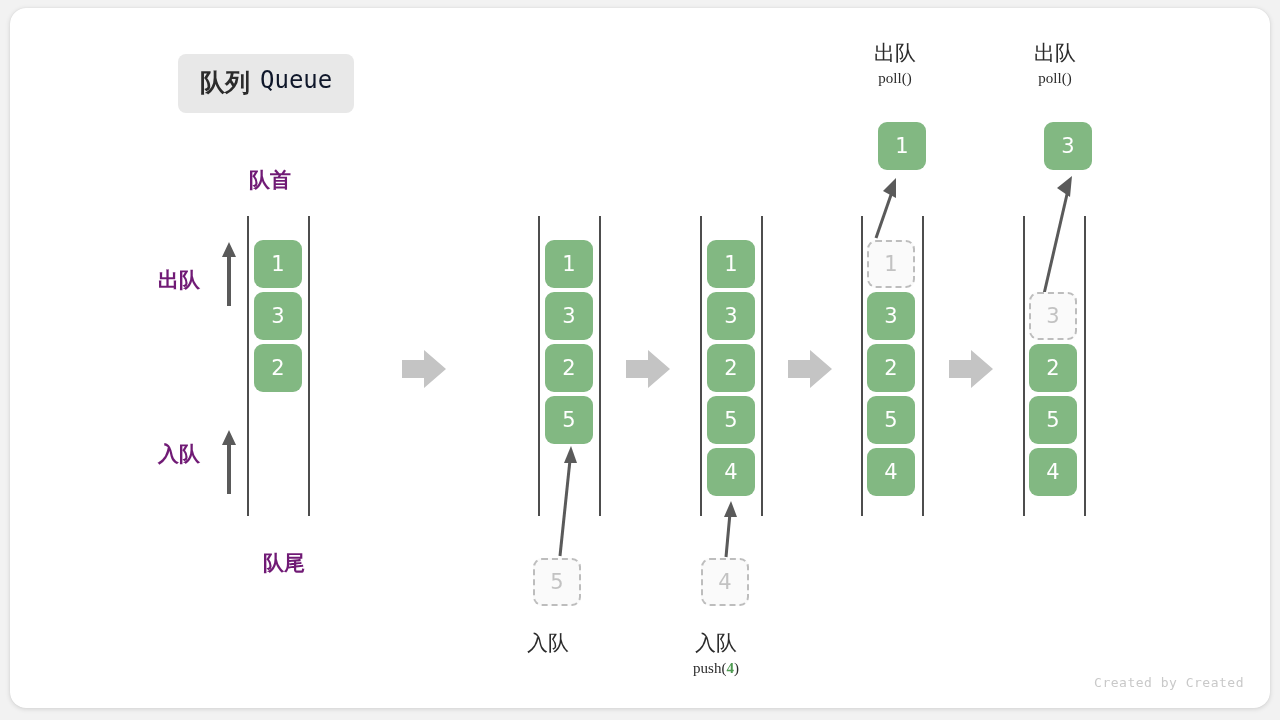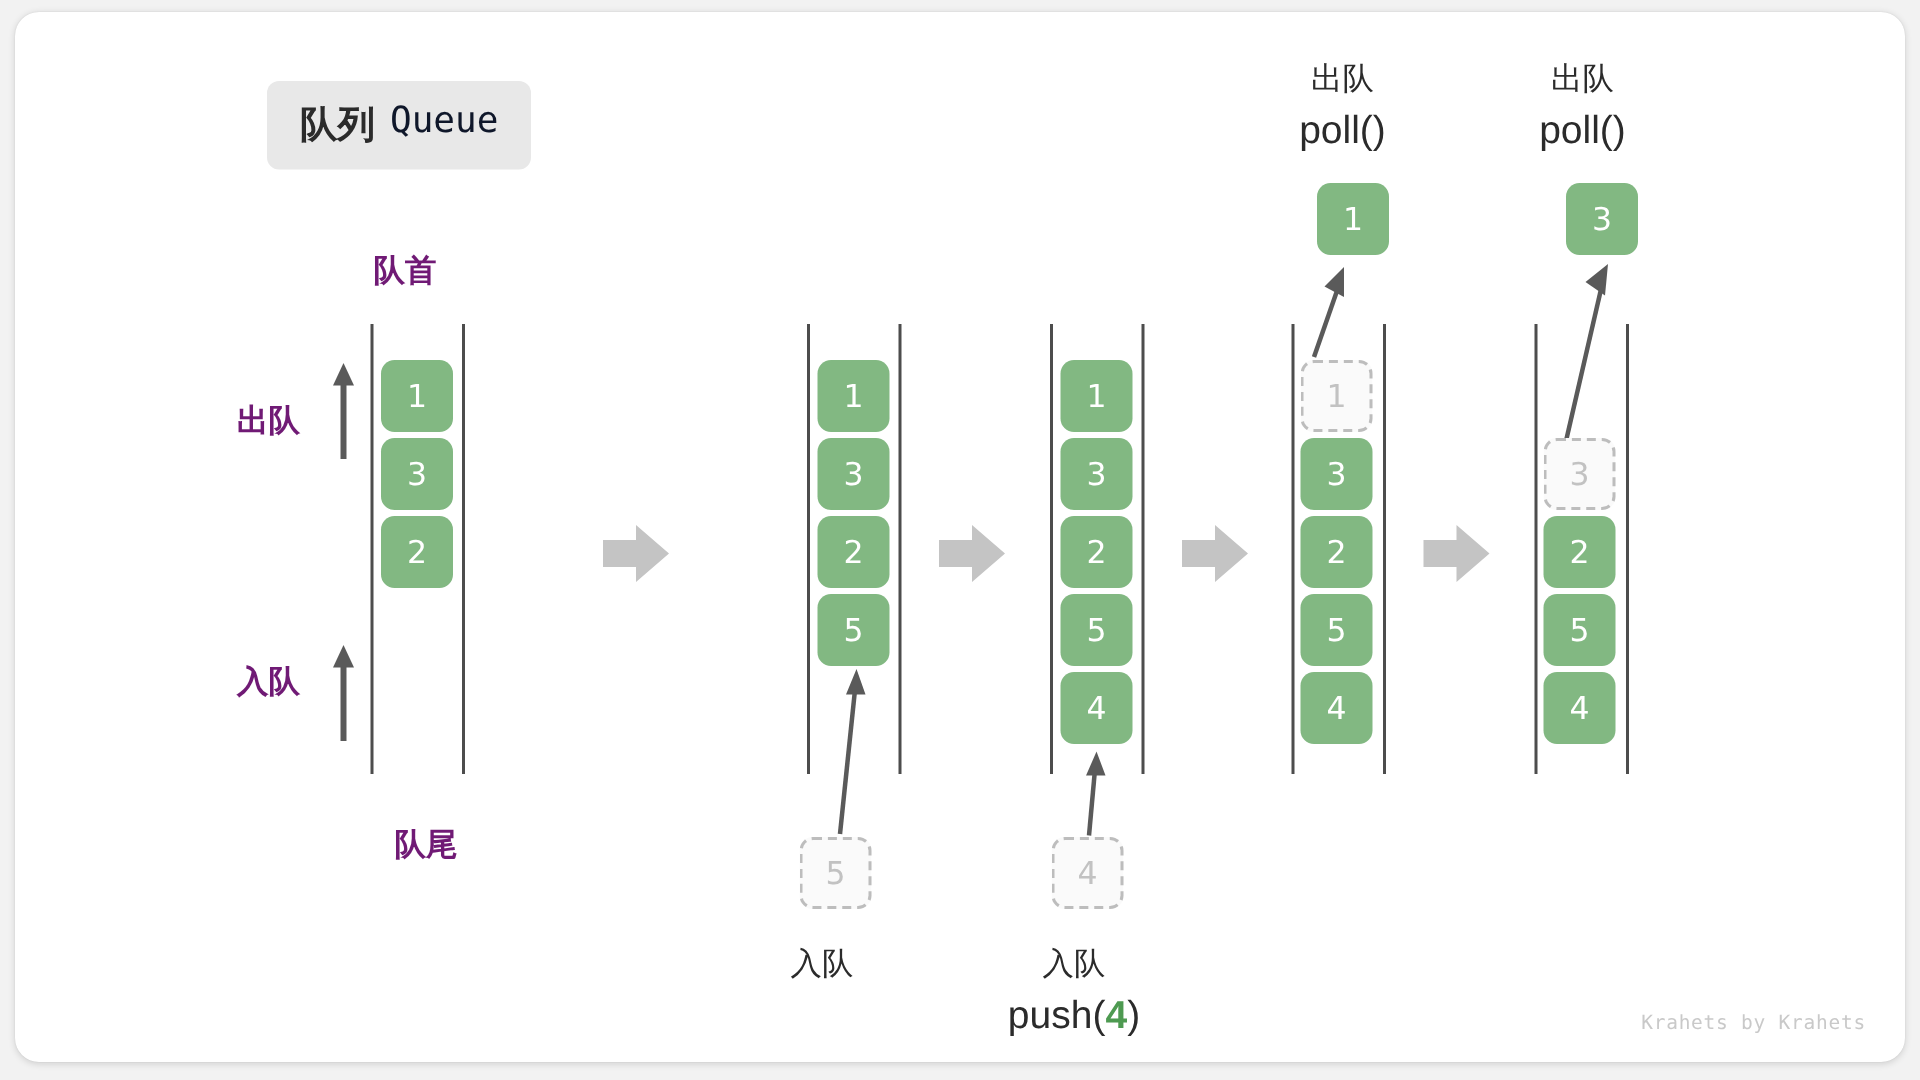--- a/index.html
+++ b/index.html
@@ -67,22 +67,22 @@
     white-space: nowrap;
     line-height: 1.42;
   }
   .op-caption .l1 {
     font-family: "Liberation Sans", sans-serif;
     font-size: 21px;
     color: #2b2b2b;
     display: block;
   }
   .op-caption .l2 {
-    font-family: Liberation Sans, sans-serif;
-    font-size: 26px;
+    font-family: Liberation Serif, serif;
+    font-size: 15px;
     color: #2b2b2b;
     display: block;
   }
   .op-caption .val { color: #4e9a51; font-weight: bold; }
 
   
   .rail {
     width: 2px;
     background: #4d4d4d;
   }
@@ -245,15 +245,15 @@
   <div class="abs rail" style="left:1074px; top:208px; height:300px;"></div>
 
   <div class="abs" style="left:1019px; top:232px;">
     <div class="cell" style="margin-bottom:4px;"></div>
     <div class="cell ghost" style="margin-bottom:4px;">3</div>
     <div class="cell filled" style="margin-bottom:4px;">2</div>
     <div class="cell filled" style="margin-bottom:4px;">5</div>
     <div class="cell filled">4</div>
   </div>
 
-  <div id="watermark" class="abs">Krahets by Krahets</div>
+  <div id="watermark" class="abs">Created by Created</div>
 
 </div>
 
 </body></html>

